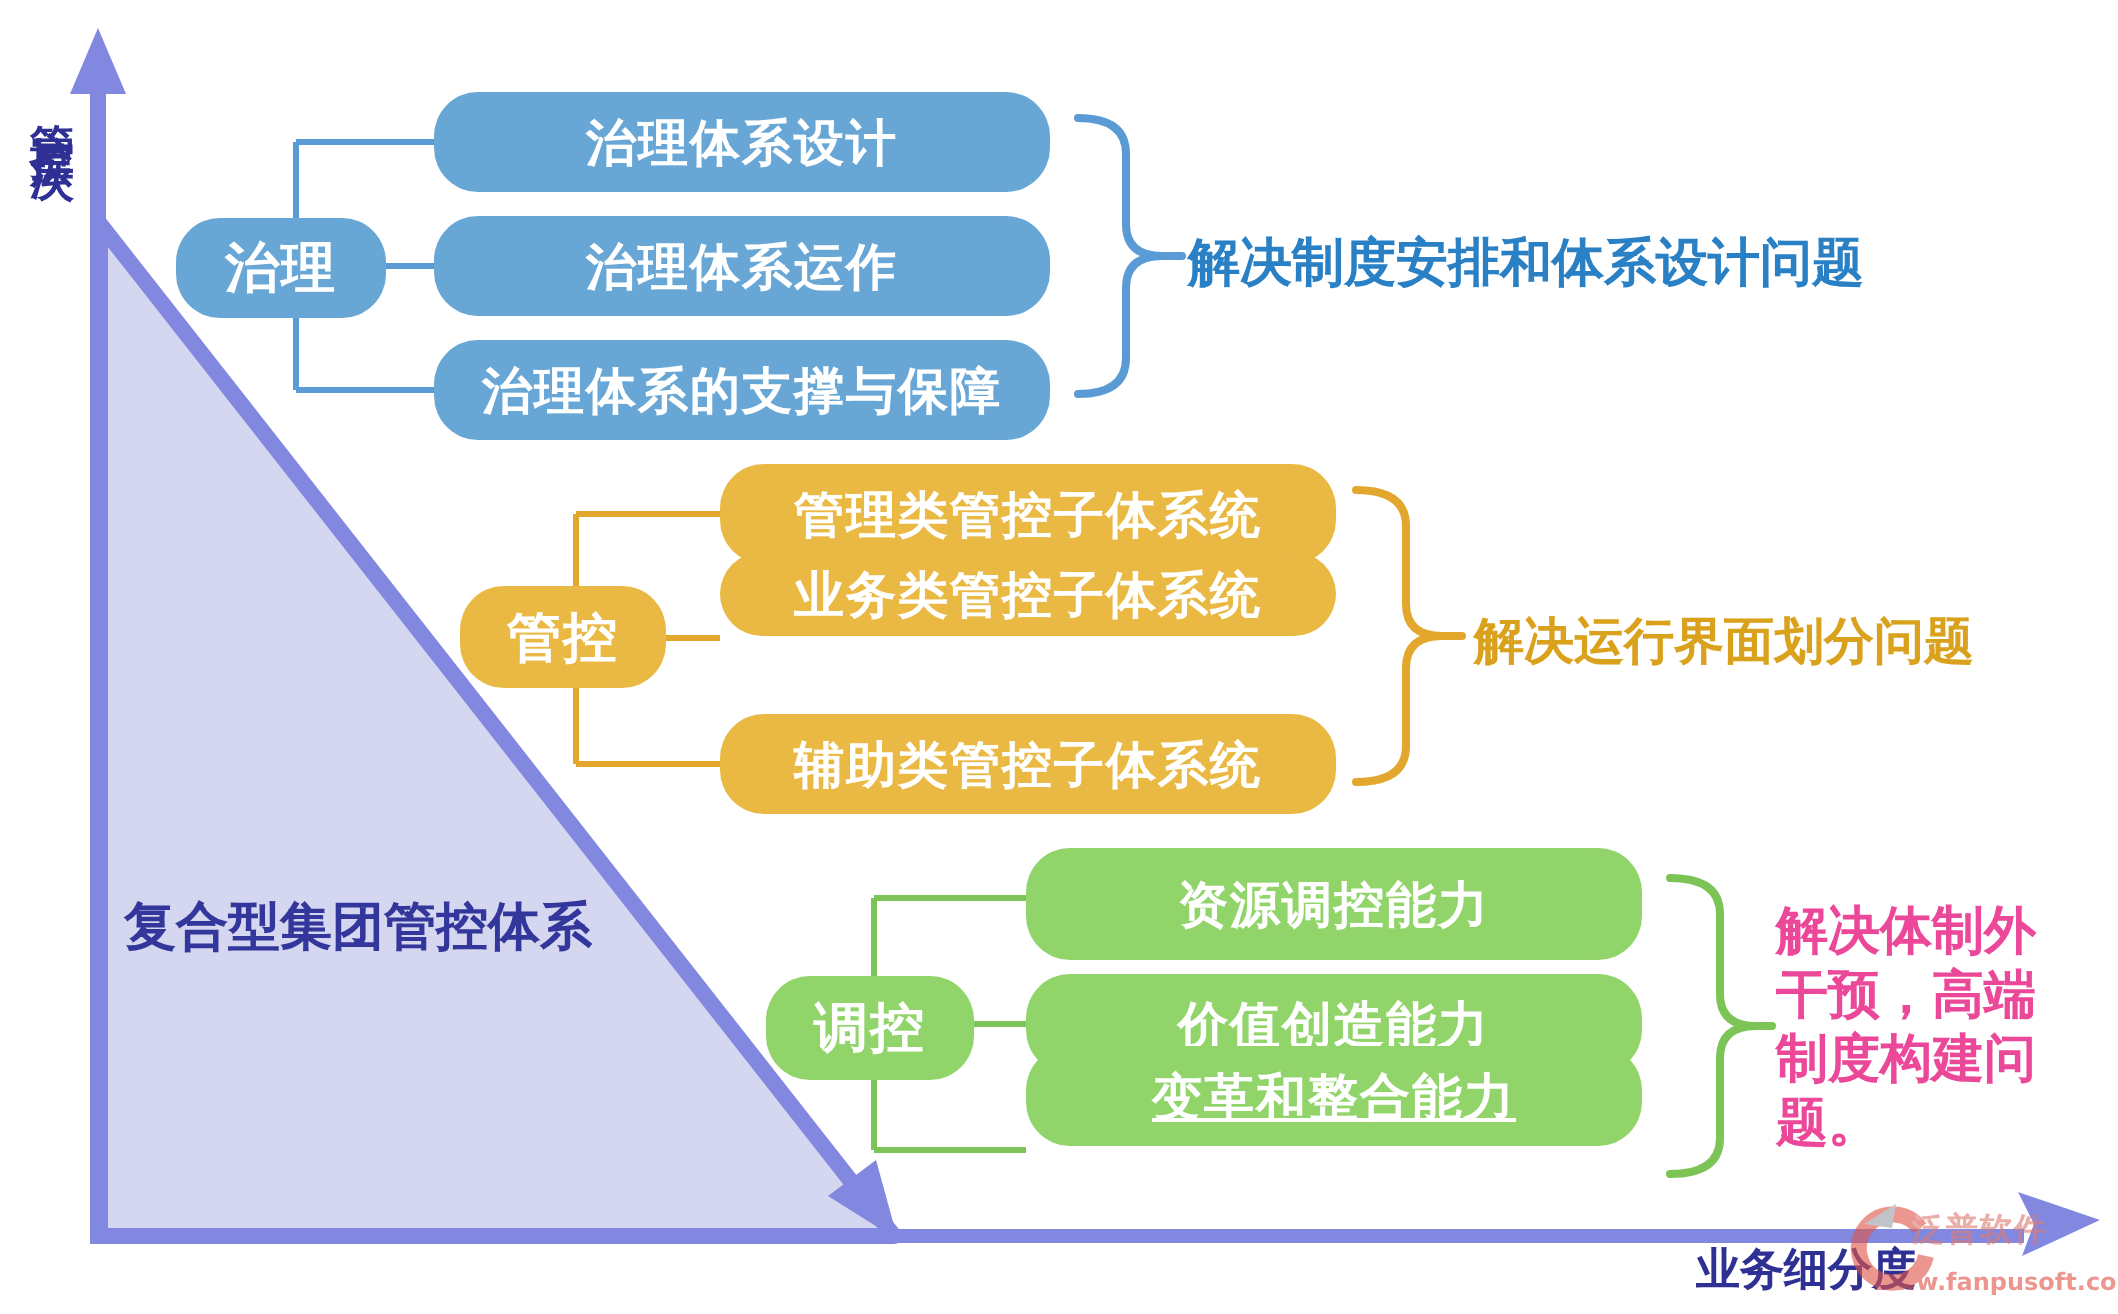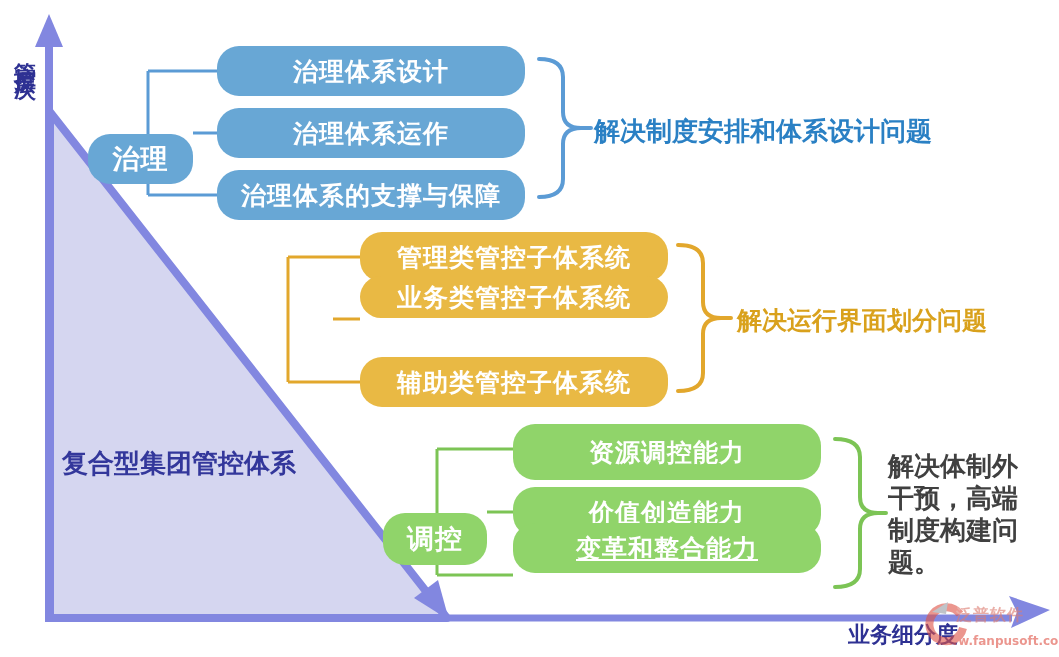--- a/index.html
+++ b/index.html
@@ -8,31 +8,31 @@
     font-family:"DejaVu Sans","Liberation Sans",sans-serif;
     background:#ffffff;
   }
   #shapes{position:absolute;left:0;top:0;z-index:1;}
   .box{
     position:absolute;z-index:2;
     color:#ffffff;font-weight:700;text-align:center;
     border-radius:22px;letter-spacing:1px;
     display:flex;align-items:center;justify-content:center;
   }
-  .parent{font-size:27px;margin-top:25px;}
+  .parent{font-size:27px;}
   .child{font-size:25px;}
   .g0{background:#68a7d5;}
   .g1{background:#e9b944;}
   .g2{background:#90d46a;}
   .annotation{
     position:absolute;z-index:2;font-weight:700;white-space:nowrap;
   }
   .ann0{color:#2a80c4;font-size:26px;}
   .ann1{color:#d9a11c;font-size:25px;}
-  .ann2{color:#404040;font-size:26px;white-space:normal;word-break:break-all;
+  .ann2{color:#ec4899;font-size:26px;white-space:normal;word-break:break-all;
         width:134px;line-height:32px;}
   .axis-label{
     position:absolute;z-index:2;color:#2e3193;font-weight:700;font-size:22px;
   }
   .y-label{writing-mode:vertical-rl;text-orientation:upright;letter-spacing:6px;}
   .tri-label{
     position:absolute;z-index:2;color:#33379b;font-weight:700;font-size:26px;
     white-space:nowrap;
   }
   #watermark{
@@ -89,20 +89,21 @@
   <div class="axis-label" style="left:848px;top:620px;">业务细分度</div>
 
   <div class="tri-label" style="left:62px;top:446px;">复合型集团管控体系</div>
 
   <div class="box parent g0" style="left:88px;top:109px;width:105px;height:50px;">治理</div>
   <div class="box child g0" style="left:217px;top:108px;width:308px;height:50px;">治理体系运作</div>
   <div class="box child g0" style="left:217px;top:46px;width:308px;height:50px;">治理体系设计</div>
   <div class="box child g0" style="left:217px;top:170px;width:308px;height:50px;">治理体系的支撑与保障</div>
   <div class="annotation ann0" style="left:594px;top:114px;">解决制度安排和体系设计问题</div>
 
+  <div class="box parent g1" style="left:230px;top:293px;width:103px;height:51px;">管控</div>
   <div class="box child g1" style="left:360px;top:232px;width:308px;height:50px;">管理类管控子体系统</div>
   <div class="box child g1" style="left:360px;top:276px;width:308px;height:42px;">业务类管控子体系统</div>
   <div class="box child g1" style="left:360px;top:357px;width:308px;height:50px;">辅助类管控子体系统</div>
   <div class="annotation ann1" style="left:737px;top:304px;">解决运行界面划分问题</div>
 
   <div class="box parent g2" style="left:383px;top:488px;width:104px;height:52px;">调控</div>
   <div class="box child g2" style="left:513px;top:424px;width:308px;height:56px;">资源调控能力</div>
   <div class="box child g2" style="left:513px;top:487px;width:308px;height:50px;">价值创造能力</div>
   <div class="box child g2" style="left:513px;top:523px;width:308px;height:50px;text-decoration:underline;">变革和整合能力</div>
   <div class="annotation ann2" style="left:888px;top:450px;">解决体制外干预，高端制度构建问题。</div>

